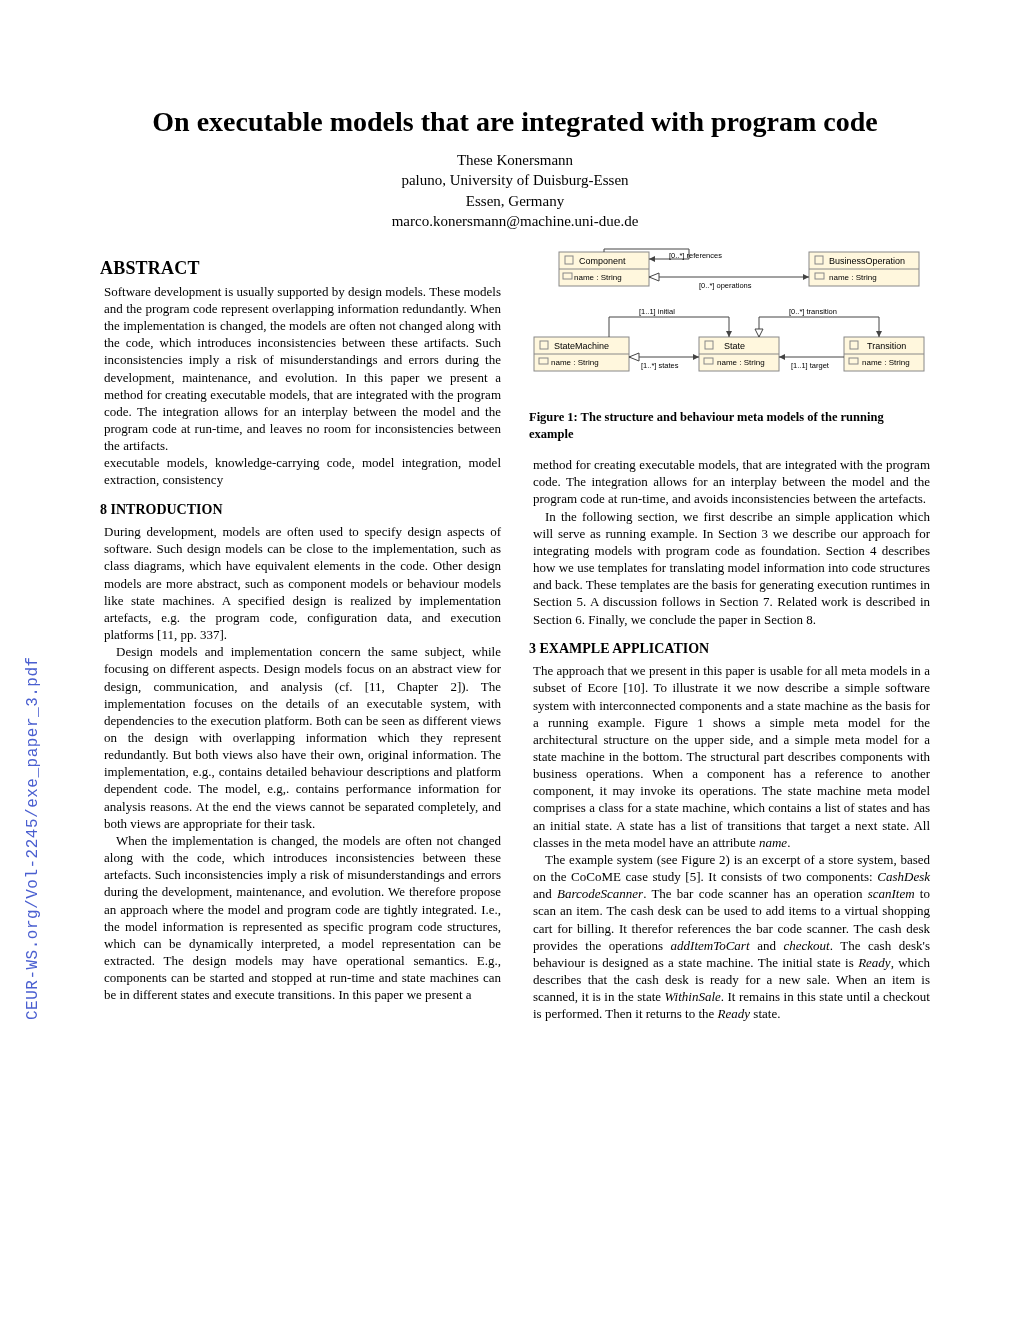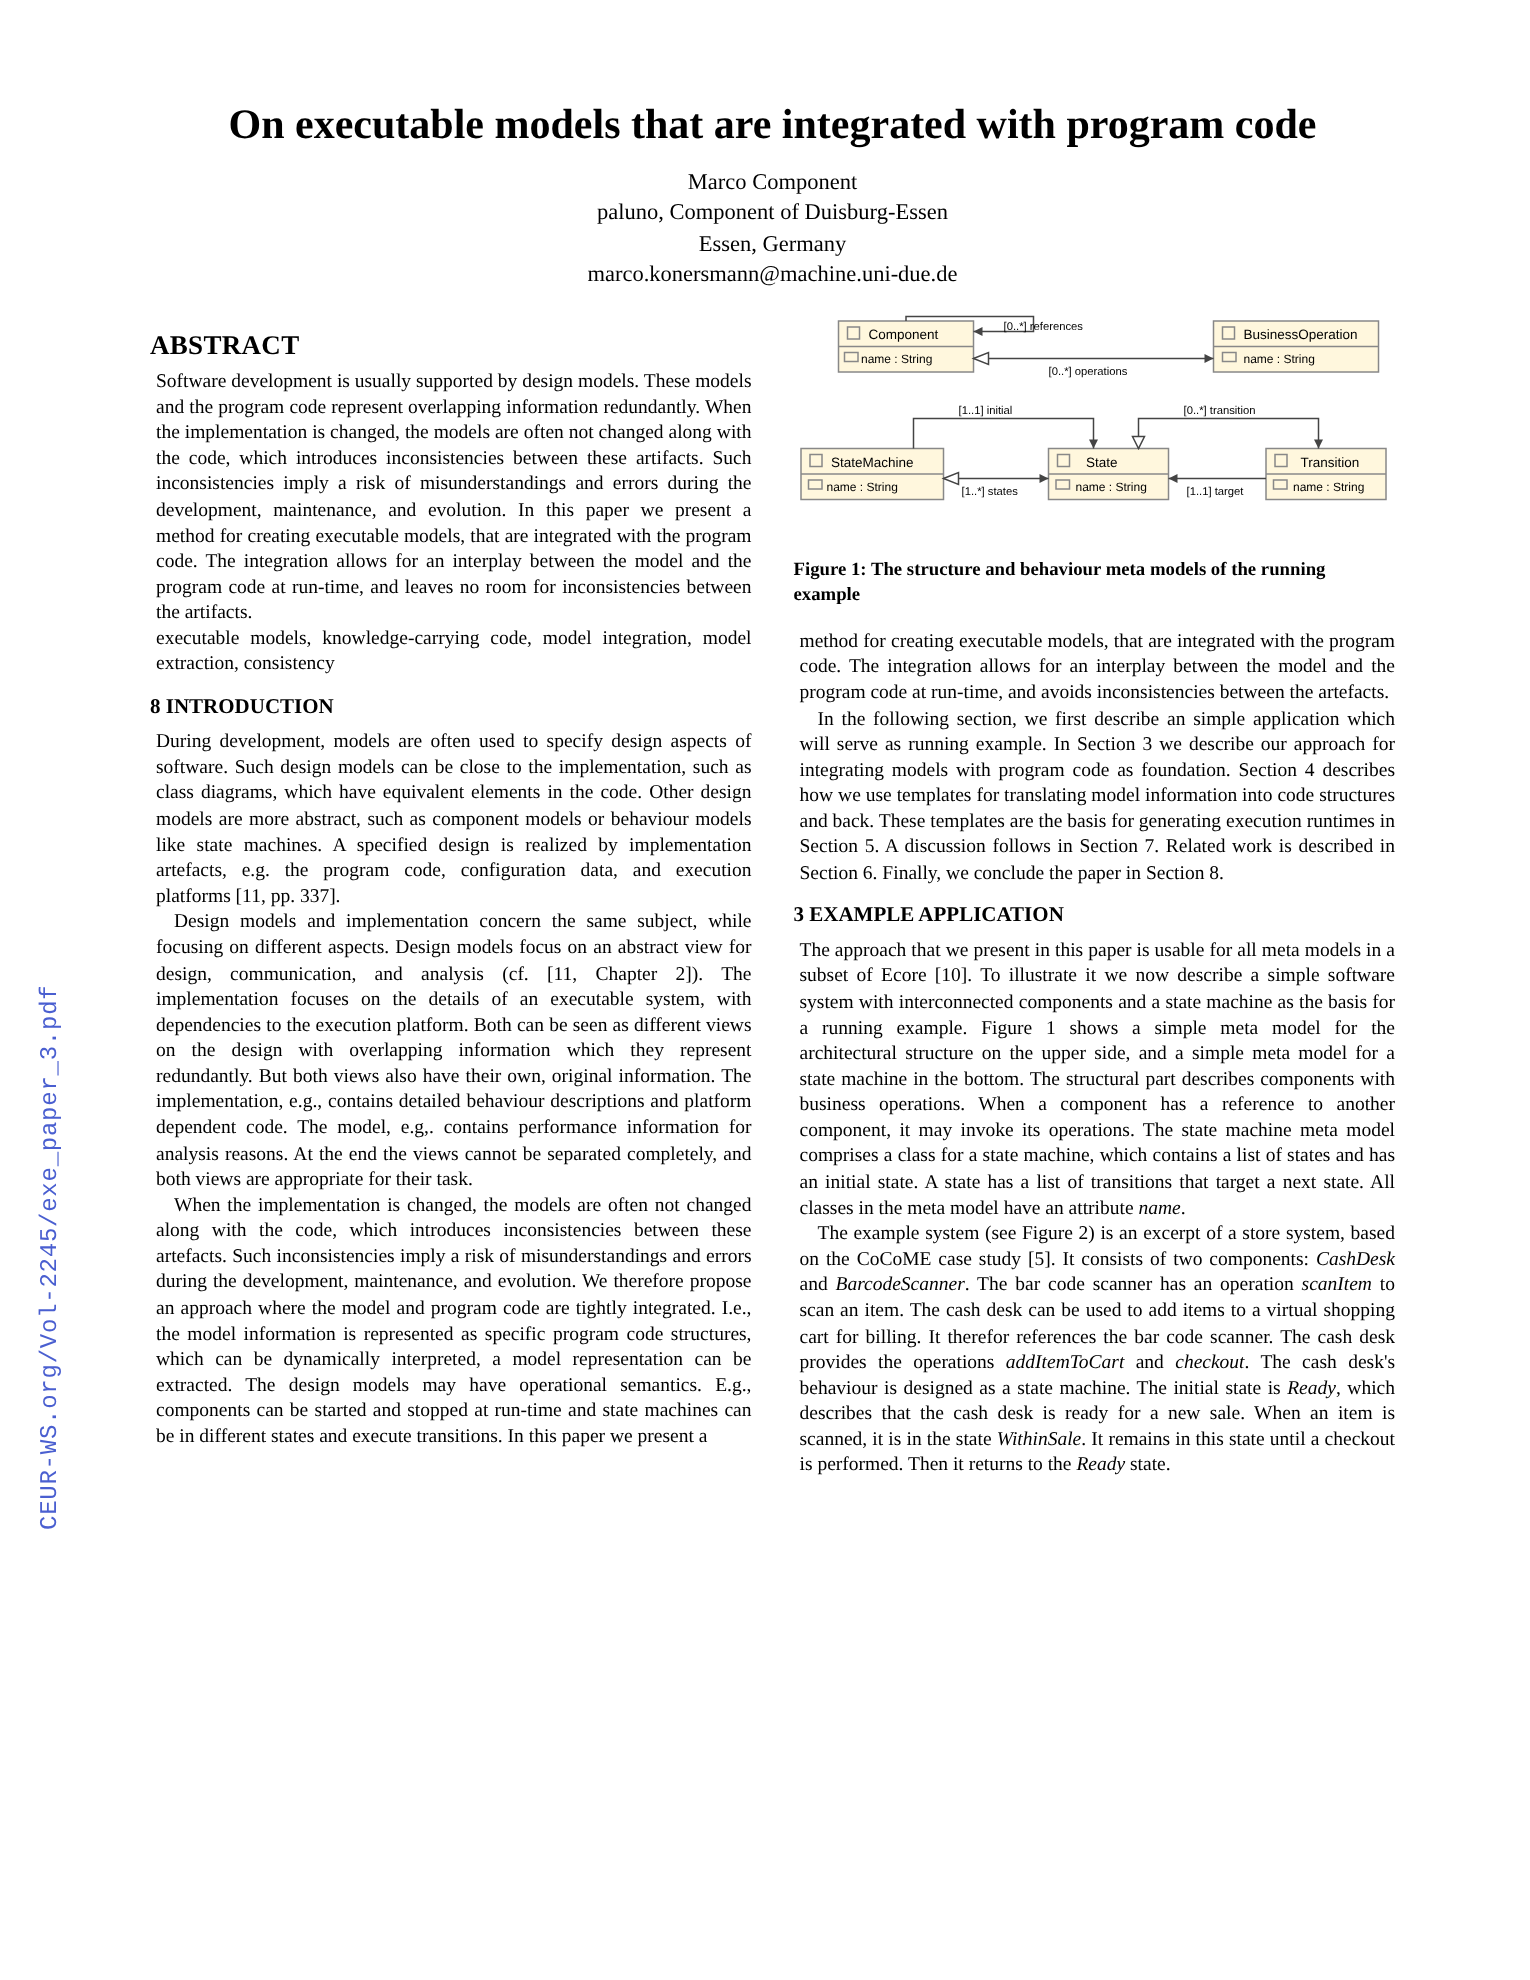--- a/index.html
+++ b/index.html
@@ -17,21 +17,21 @@
     left: 24px;
     top: 1020px;
     transform: rotate(-90deg);
     transform-origin: left top;
     color: #4a5fd0;
     font-family: "Courier New", monospace;
     font-size: 16px;
     letter-spacing: 0.5px;
   }
   .page {
-    padding: 68px 90px 60px 100px;
+    padding: 106px 90px 60px 100px;
   }
   h1.title {
     font-size: 28px;
     font-weight: bold;
     text-align: center;
     margin: 0 0 12px 0;
   }
   .authors {
     text-align: center;
     font-size: 15px;
@@ -84,22 +84,22 @@
 </head>
 <body>
 
 <div class="side-url">CEUR-WS.org/Vol-2245/exe_paper_3.pdf</div>
 
 <div class="page">
 
   <h1 class="title">On executable models that are integrated with program code</h1>
 
   <div class="authors">
-    <div>Marco Component</div>
-    <div>paluno, Component of Duisburg-Essen</div>
+    <div>These Konersmann</div>
+    <div>paluno, University of Duisburg-Essen</div>
     <div>Essen, Germany</div>
     <div>marco.konersmann@machine.uni-due.de</div>
   </div>
 
   <div class="columns">
 
     <div class="col">
 
       <div class="sect-head">ABSTRACT</div>
       <p class="flat">Software development is usually supported by design models. These models and the program code represent overlapping information redundantly. When the implementation is changed, the models are often not changed along with the code, which introduces inconsistencies between these artifacts. Such inconsistencies imply a risk of misunderstandings and errors during the development, maintenance, and evolution. In this paper we present a method for creating executable models, that are integrated with the program code. The integration allows for an interplay between the model and the program code at run-time, and leaves no room for inconsistencies between the artifacts.</p>

